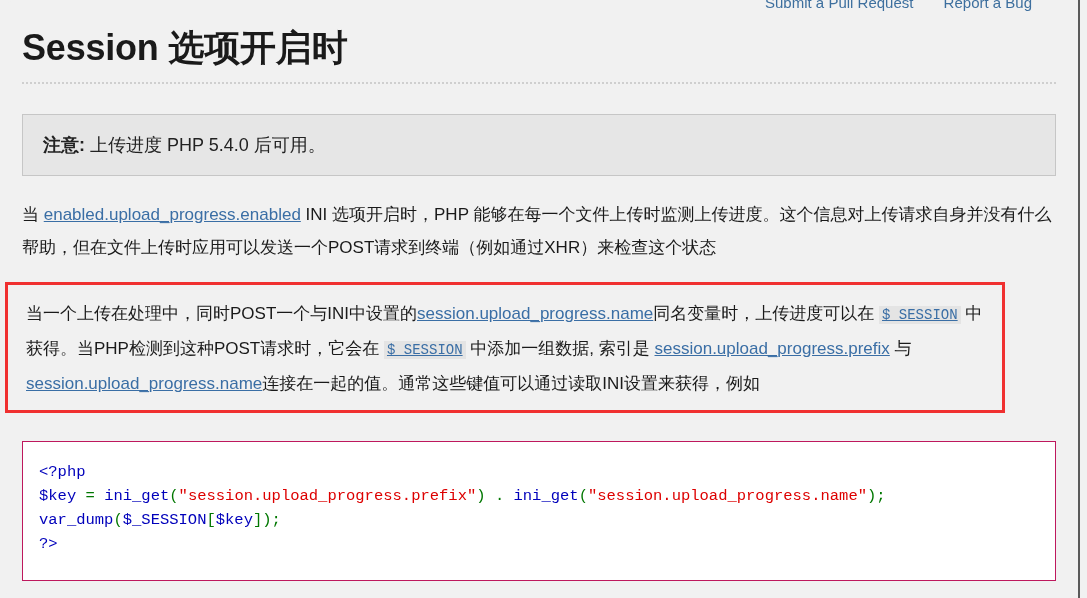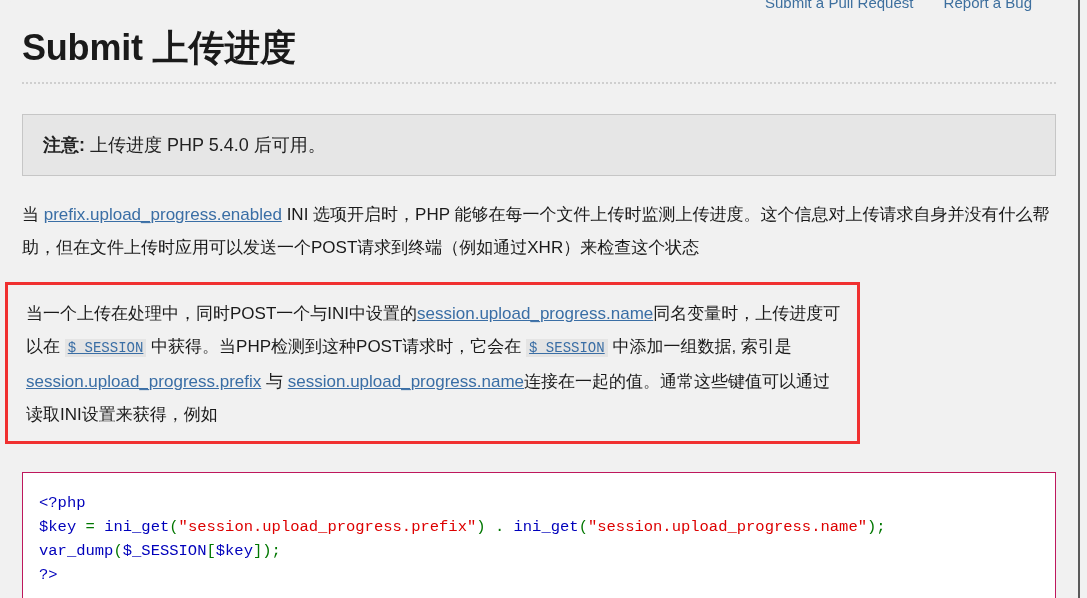--- a/index.html
+++ b/index.html
@@ -101,21 +101,21 @@
     background: #e4e4e4;
     color: #3a6ea5;
     text-decoration: underline;
     padding: 1px 3px;
   }
 
   
   .highlight-box {
     position: relative;
     margin: 18px 0 0 -17px;
-    width: 855px;
+    width: 1000px;
     border: 3px solid #f03030;
     padding: 8px 16px 10px 18px;
   }
   .highlight-box p.para { margin-top: 4px; }
 
   
   .codebox {
     margin: 28px 0 0 0;
     background: #ffffff;
     border: 1px solid #be185d;
@@ -141,28 +141,28 @@
 
 <div id="page">
 
   <div id="content">
 
     <div class="toplinks">
       <a href="#">Submit a Pull Request</a>
       <a href="#">Report a Bug</a>
     </div>
 
-    <h1 class="page-title">Submit 上传进度</h1>
+    <h1 class="page-title">Session 选项开启时</h1>
     <hr class="title-rule">
 
     <div class="notebox">
       <span class="note-label">注意:</span><span> 上传进度 PHP 5.4.0 后可用。</span>
     </div>
 
-    <p class="para"><span>当 </span><a href="#" class="ini-link">prefix.upload_progress.enabled</a><span> INI 选项开启时，PHP 能够在每一个文件上传时监测上传进度。这个信息对上传请求自身并没有什么帮助，但在文件上传时应用可以发送一个POST请求到终端（例如通过XHR）来检查这个状态</span></p>
+    <p class="para"><span>当 </span><a href="#" class="ini-link">enabled.upload_progress.enabled</a><span> INI 选项开启时，PHP 能够在每一个文件上传时监测上传进度。这个信息对上传请求自身并没有什么帮助，但在文件上传时应用可以发送一个POST请求到终端（例如通过XHR）来检查这个状态</span></p>
 
     <div class="highlight-box">
       <p class="para"><span>当一个上传在处理中，同时POST一个与INI中设置的</span><a href="#" class="ini-link">session.upload_progress.name</a><span>同名变量时，上传进度可以在 </span><code class="inline">$_SESSION</code><span> 中获得。当PHP检测到这种POST请求时，它会在 </span><code class="inline">$_SESSION</code><span> 中添加一组数据, 索引是 </span><a href="#" class="ini-link">session.upload_progress.prefix</a><span> 与 </span><a href="#" class="ini-link">session.upload_progress.name</a><span>连接在一起的值。通常这些键值可以通过读取INI设置来获得，例如</span></p>
     </div>
 
     <div class="codebox">
       <pre class="code" id="code-target"><span class="tok-tag">&lt;?php</span>
 <span class="tok-var">$key</span><span> </span><span class="tok-punc">=</span><span> </span><span class="tok-fn">ini_get</span><span class="tok-punc">(</span><span class="tok-str">"session.upload_progress.prefix"</span><span class="tok-punc">)</span><span> </span><span class="tok-punc">.</span><span> </span><span class="tok-fn">ini_get</span><span class="tok-punc">(</span><span class="tok-str">"session.upload_progress.name"</span><span class="tok-punc">)</span><span class="tok-punc">;</span>
 <span class="tok-fn">var_dump</span><span class="tok-punc">(</span><span class="tok-var">$_SESSION</span><span class="tok-punc">[</span><span class="tok-var">$key</span><span class="tok-punc">]</span><span class="tok-punc">)</span><span class="tok-punc">;</span>
 <span class="tok-tag">?&gt;</span></pre>

